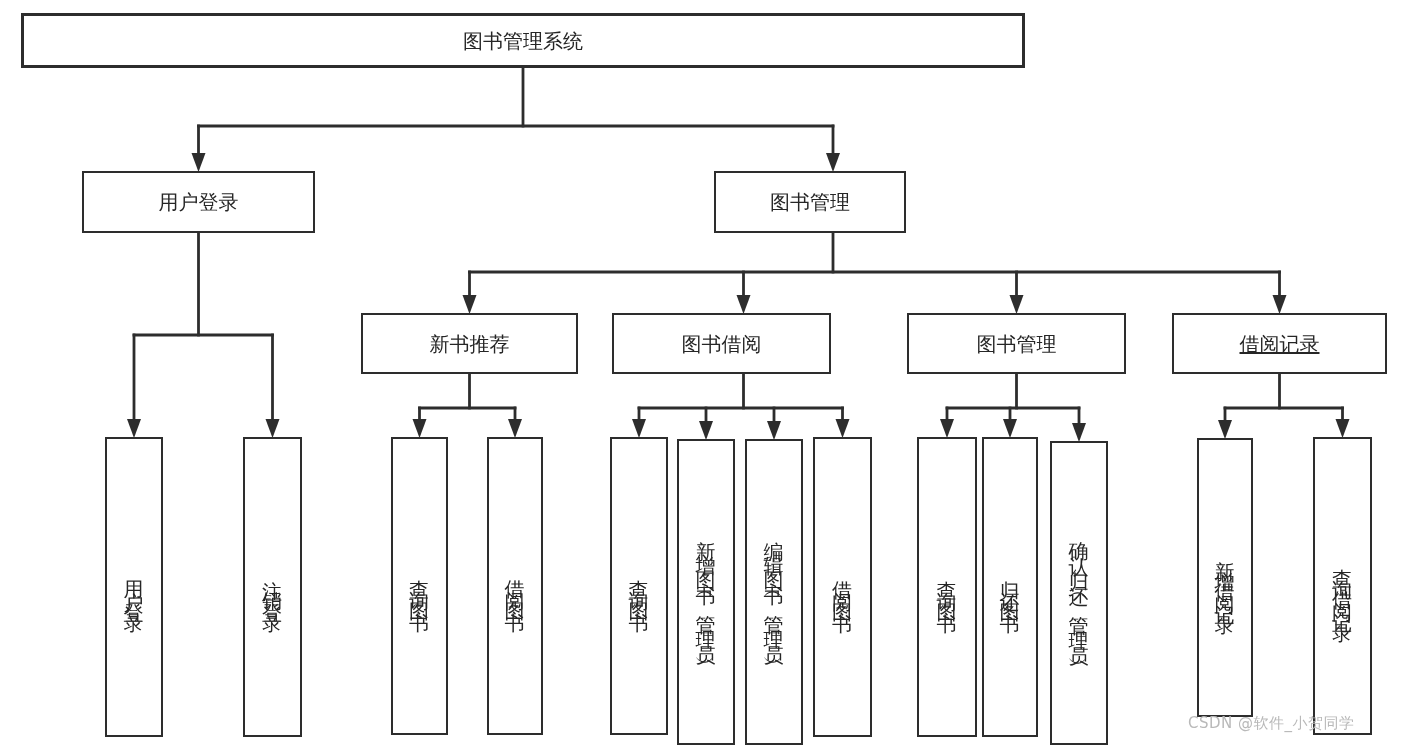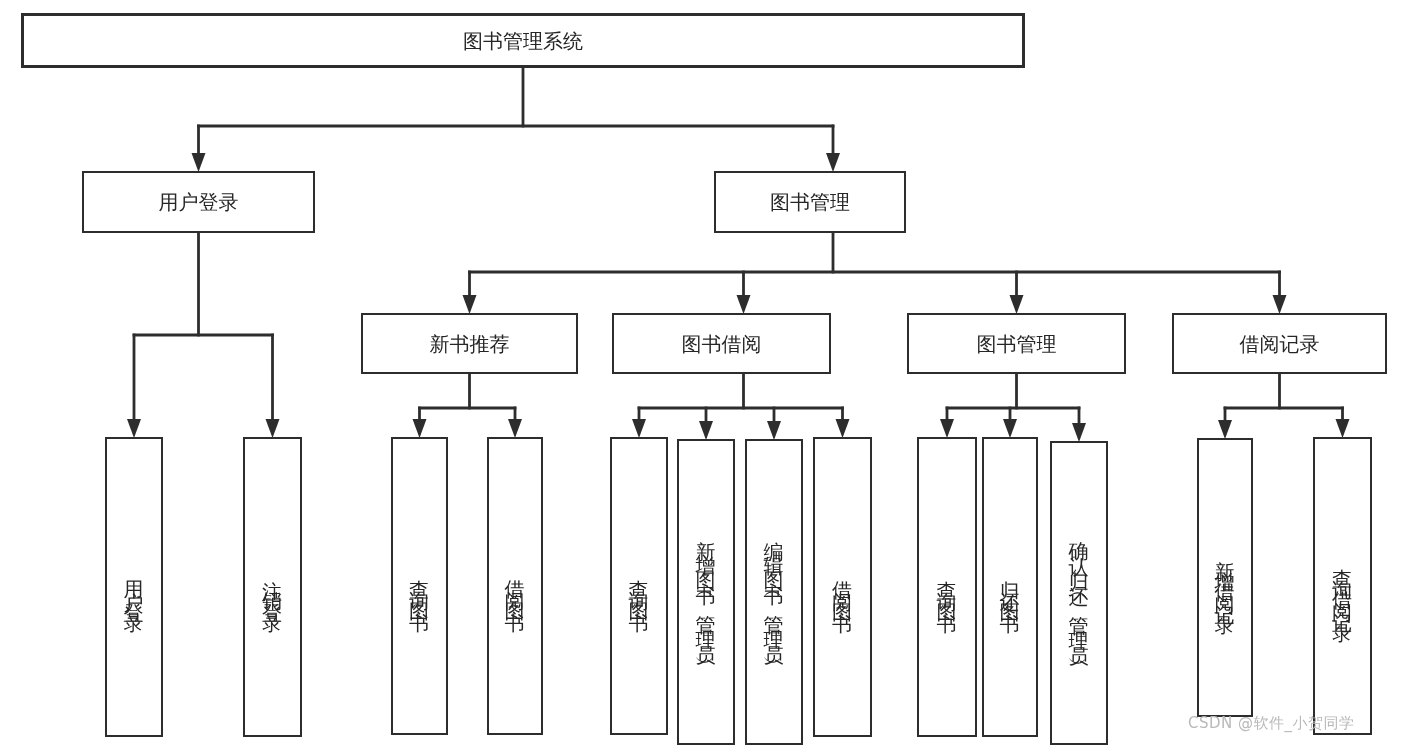--- a/index.html
+++ b/index.html
@@ -153,21 +153,21 @@
     </div>
     <div class="node vert" style="left: 917px; top: 437px; width: 60px; height: 300px;">
       <span class="label">查询图书</span>
     </div>
     <div class="node vert" style="left: 982px; top: 437px; width: 56px; height: 300px;">
       <span class="label">归还图书</span>
     </div>
     <div class="node vert long" style="left: 1050px; top: 441px; width: 58px; height: 304px;">
       <span class="label">确认归还（管理员）</span>
     </div>
-    <div class="node" style="left: 1172px; top: 313px; width: 215px; height: 61px;">
+    <div class="node" style="left: 1172px; top: 313px; width: 215px; height: 61px; text-decoration: underline;">
       <span class="label">借阅记录</span>
     </div>
     <div class="node vert" style="left: 1197px; top: 438px; width: 56px; height: 279px;">
       <span class="label">新增借阅记录</span>
     </div>
     <div class="node vert" style="left: 1313px; top: 437px; width: 59px; height: 298px;">
       <span class="label">查询借阅记录</span>
     </div>
   </div>
 

